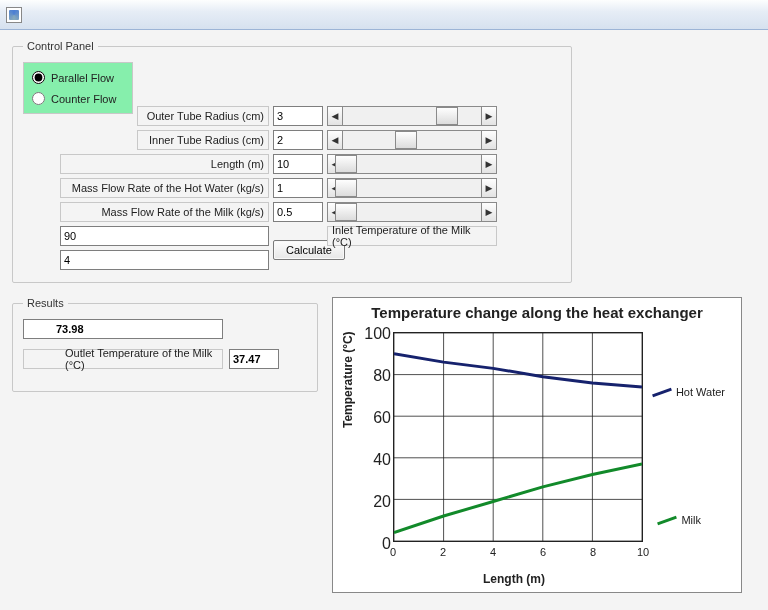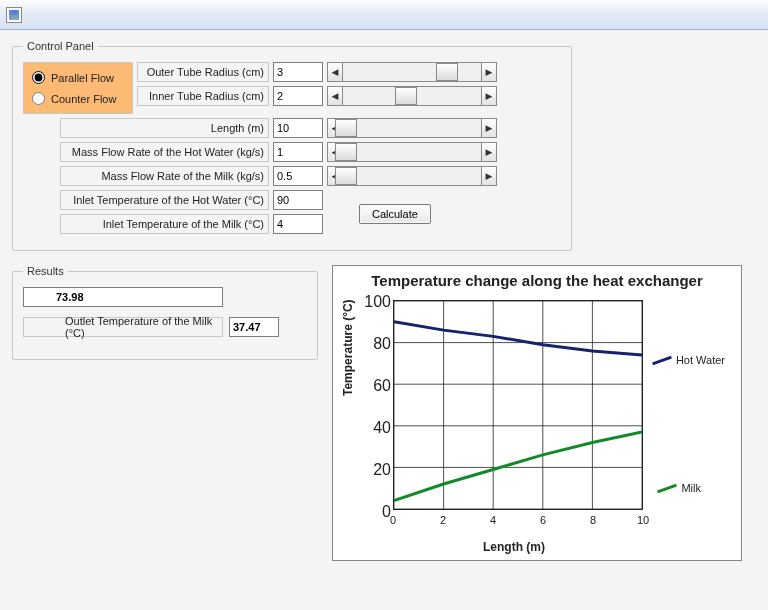--- a/index.html
+++ b/index.html
@@ -34,21 +34,21 @@
     border-radius: 2px;
     padding: 10px 10px 12px 10px;
     margin-bottom: 14px;
     background: #f4f4f4;
   }
   legend { padding: 0 4px; color: #333; }
   .cp-row { display: flex; align-items: flex-start; gap: 4px; }
   .flow-box {
     border: 1px solid #c8c8c8;
     padding: 10px 10px 10px 8px;
-    background: #fdba74;
+    background: #86efac;
     width: 110px;
     height: 52px;
     display: flex;
     flex-direction: column;
     justify-content: center;
     gap: 8px;
   }
   .radio { display: flex; align-items: center; gap: 6px; cursor: pointer; }
   .radio input { accent-color:#000; }
   .param-grid {
@@ -99,21 +99,21 @@
     background: #f0f0f0;
     position: relative;
   }
   .thumb {
     position: absolute;
     top: 0; bottom: 0;
     width: 22px;
     background: linear-gradient(to bottom,#fefefe,#dcdcdc);
     border: 1px solid #8a8a8a;
   }
-  .calc-row { display:flex; gap:10px; align-items:center; margin-top:4px;margin-left:32px;}
+  .calc-row { display:flex; gap:10px; align-items:center; margin-top:4px;}
   .btn {
     border: 1px solid #7a7a7a;
     background: linear-gradient(to bottom,#fdfdfd,#e7e7e7);
     padding: 3px 12px;
     font: inherit;
     cursor: pointer;
     border-radius: 2px;
     box-shadow: 0 0 0 1px #f8f8f8 inset;
   }
   .bottom-row { display: flex; gap: 14px; align-items: flex-start;}
@@ -153,21 +153,21 @@
         <label class="radio">
           <input type="radio" name="flow" checked="" style="">
           <span>Parallel Flow</span>
         </label>
         <label class="radio">
           <input type="radio" name="flow" style="">
           <span>Counter Flow</span>
         </label>
       </div>
 
-      <div style="display:flex; flex-direction:column; gap:4px;">
+      <div style="display:flex; flex-direction:column; gap:4px;margin-top:44px;">
         <div class="param-grid top">
           <div class="lbl">Outer Tube Radius (cm)</div>
           <input class="num" value="3" style="">
           <div class="slider-wrap">
             <div class="arrow-btn">◀</div>
             <div class="track">
                 <div class="thumb" style="left: calc(75% - 11px);"></div>
               </div>
             <div class="arrow-btn">▶</div>
           </div>
@@ -211,21 +211,20 @@
       <div class="lbl">Mass Flow Rate of the Milk (kg/s)</div>
       <input class="num" value="0.5" style="">
       <div class="slider-wrap">
         <div class="arrow-btn">◀</div>
         <div class="track">
             <div class="thumb" style="left: calc(2% - 11px);"></div>
           </div>
         <div class="arrow-btn">▶</div>
       </div>
 
-      <div class="lbl">Inlet Temperature of the Hot Water (°C)</div>
       <input class="num" value="90" style="">
       <div class="calc-row" style="grid-row: span 2;">
         <button class="btn">Calculate</button>
       </div>
 
       <div class="lbl">Inlet Temperature of the Milk (°C)</div>
       <input class="num" value="4" style="">
       <div></div>
     </div>
   </fieldset>

